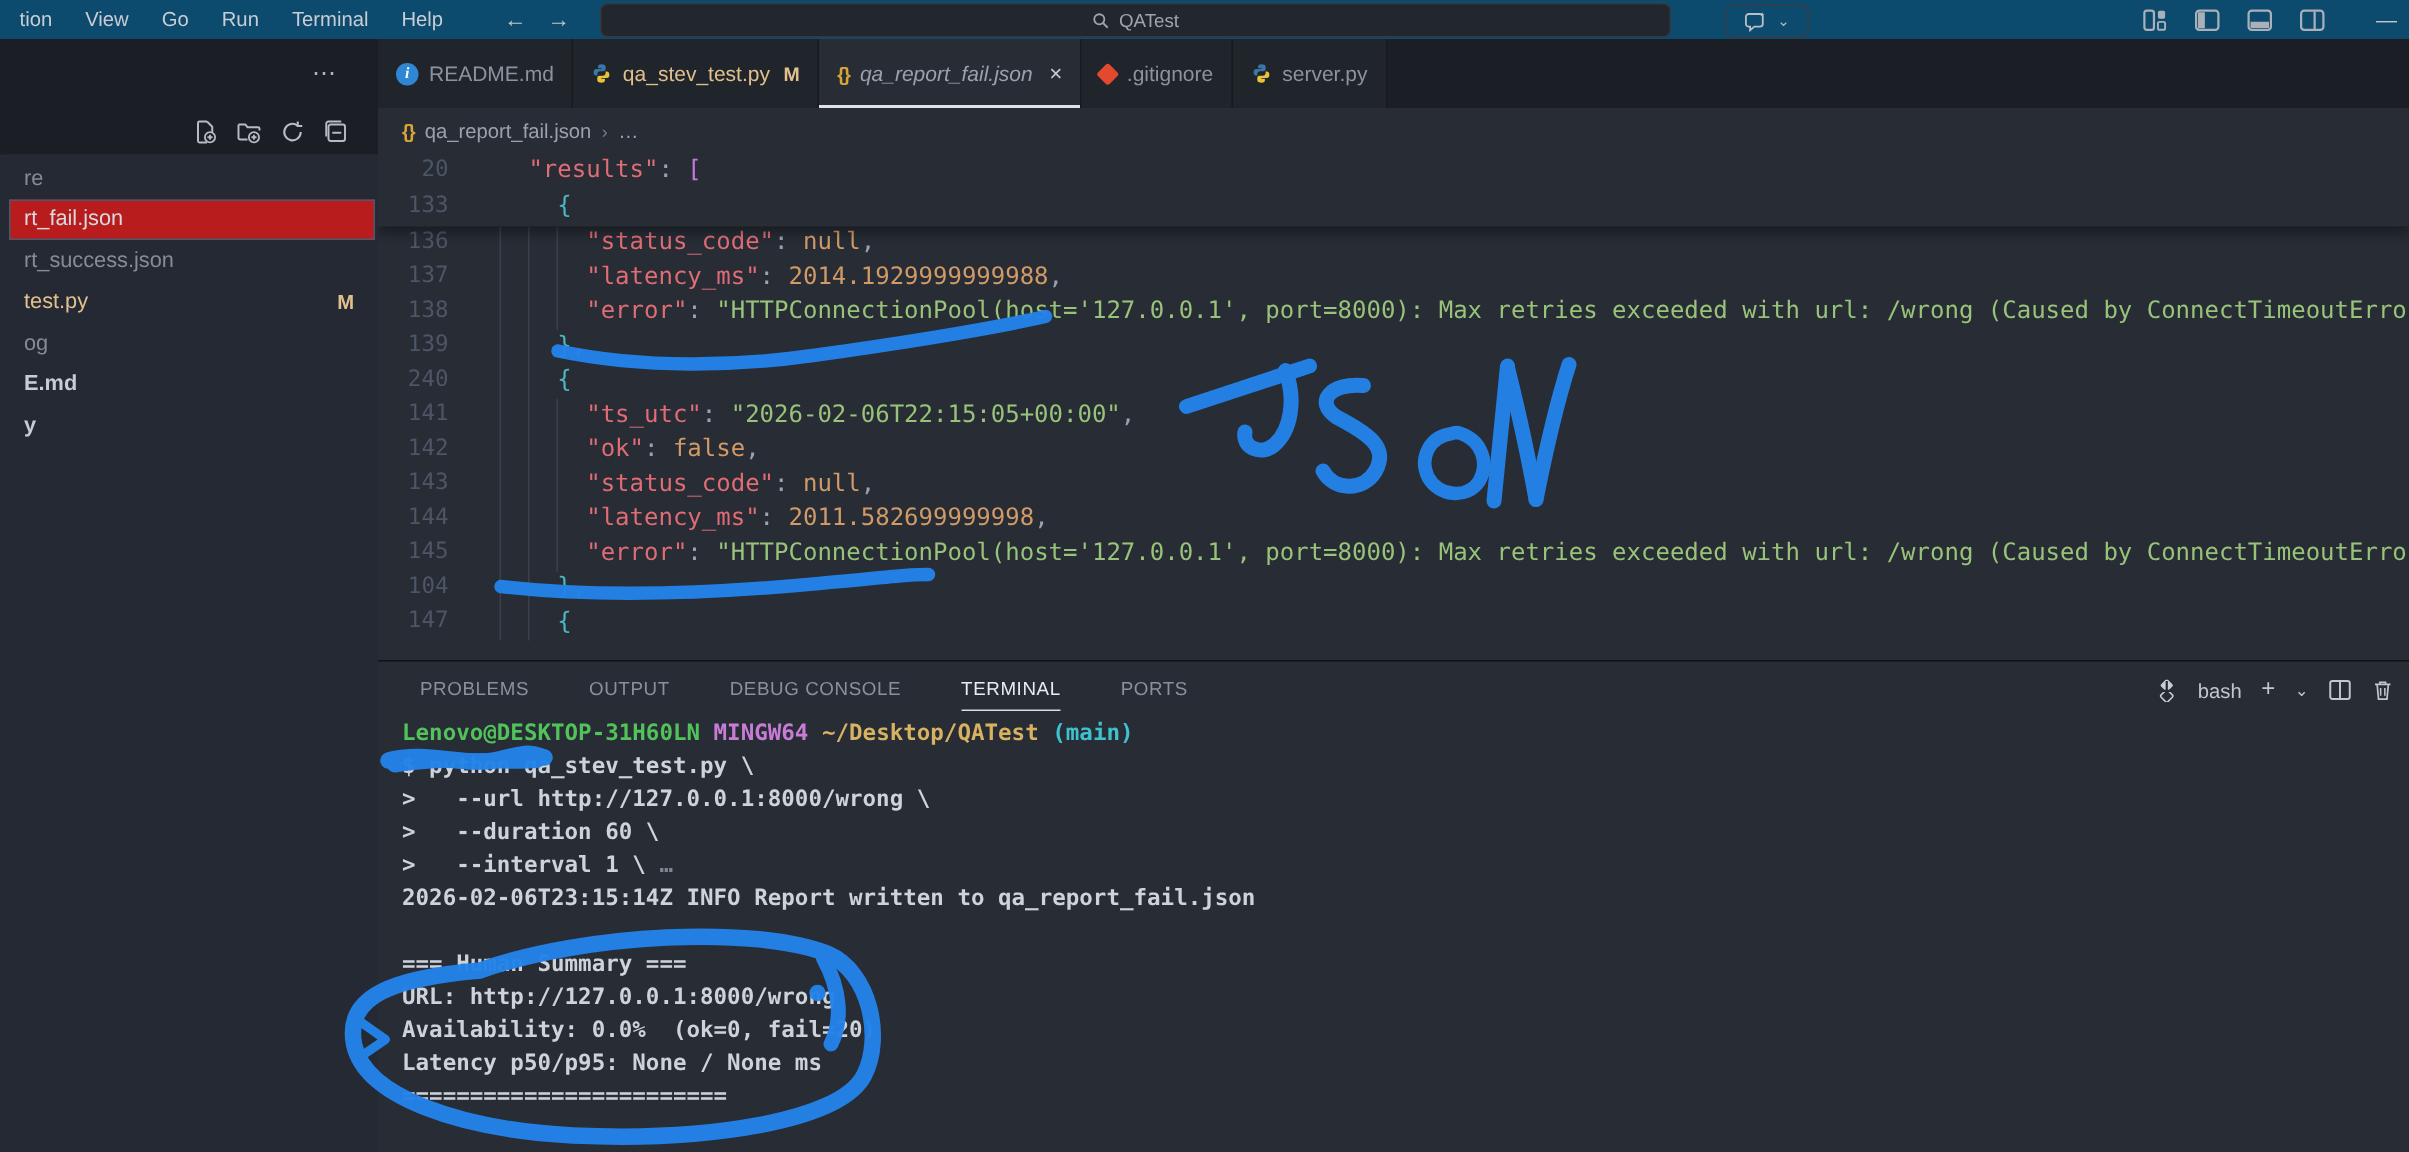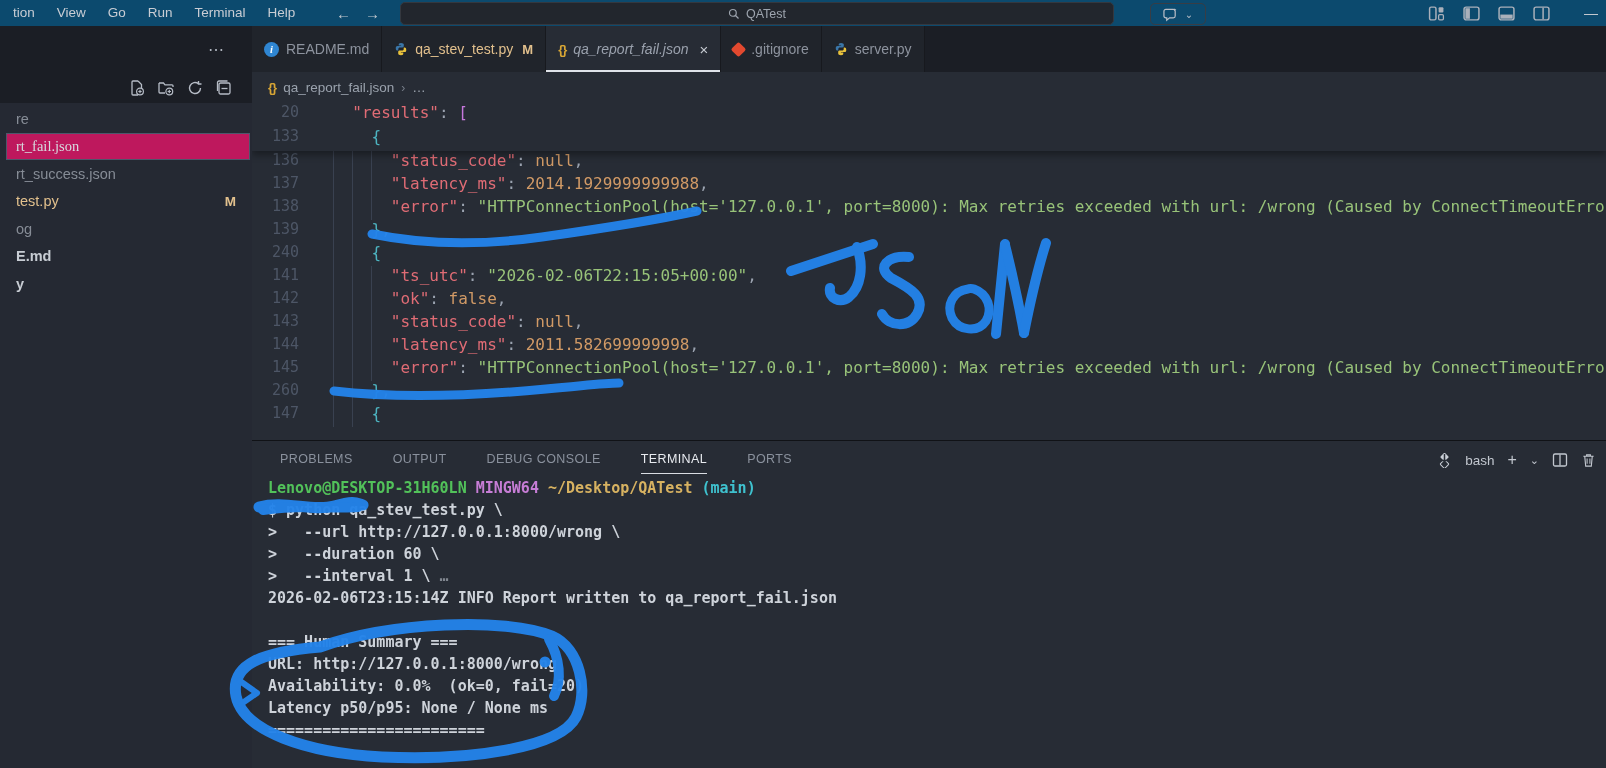--- a/index.html
+++ b/index.html
@@ -42,21 +42,21 @@
 
   
   .sidebar-head{position:absolute;top:72px;left:0;width:252px;height:31px;background:#1b1e25;
                 display:flex;align-items:center;justify-content:flex-end;gap:13px;padding-right:20px;box-sizing:border-box;}
   .sidebar-head svg{display:block;}
   .activity-strip{position:absolute;top:103px;left:0;width:6px;bottom:0;background:#1b1f26;}
   .sidebar{position:absolute;top:103px;left:0;width:252px;bottom:0;background:#252933;}
   .file-list{position:absolute;top:2px;left:6px;right:2px;}
   .file-row{height:27.5px;display:flex;align-items:center;padding:0 10px;color:#868c96;font-size:14.5px;position:relative;}
   .file-row.light{color:#c8cdd4;font-weight:bold;}
-  .file-row.selected{background:#be185d;outline:1px solid #4e576c;outline-offset:-1px;color:#d7dbe0;font-family:Liberation Serif, serif;}
+  .file-row.selected{background:#b91c1c;outline:1px solid #4e576c;outline-offset:-1px;color:#d7dbe0;}
   .file-row.gold{color:#e2c08d;}
   .file-row .fbadge{position:absolute;right:14px;color:#e2c08d;font-weight:bold;font-size:13.5px;}
 
   
   .breadcrumb{position:absolute;top:72px;left:252px;right:0;height:31px;background:#272c35;
               display:flex;align-items:center;padding-left:16px;gap:7px;color:#9aa2ad;font-size:13.5px;}
   .breadcrumb .sep{color:#777e8a;font-size:12px;}
 
   
   .editor{position:absolute;top:103px;left:252px;right:0;height:337px;background:#272c35;overflow:hidden;}
@@ -280,21 +280,21 @@
         </div>
         <div class="ed-line">
           <span class="ln">144</span>
           <span class="code"><span class="s-p">      </span><span class="s-key">"latency_ms"</span><span class="s-p">: </span><span class="s-num">2011.582699999998</span><span class="s-p">,</span></span>
         </div>
         <div class="ed-line">
           <span class="ln">145</span>
           <span class="code"><span class="s-p">      </span><span class="s-key">"error"</span><span class="s-p">: </span><span class="s-str">"HTTPConnectionPool(host='127.0.0.1', port=8000): Max retries exceeded with url: /wrong (Caused by ConnectTimeoutError</span></span>
         </div>
         <div class="ed-line">
-          <span class="ln">260</span>
+          <span class="ln">104</span>
           <span class="code"><span class="s-p">    </span><span class="s-cy">}</span><span class="s-p">,</span></span>
         </div>
         <div class="ed-line">
           <span class="ln">147</span>
           <span class="code"><span class="s-p">    </span><span class="s-cy">{</span></span>
         </div>
       </div>
     <div class="ig" style="left:81px;top:48px;height:276px"></div>
     <div class="ig" style="left:100px;top:48px;height:276px"></div>
     <div class="ig" style="left:119px;top:48px;height:69px"></div>

